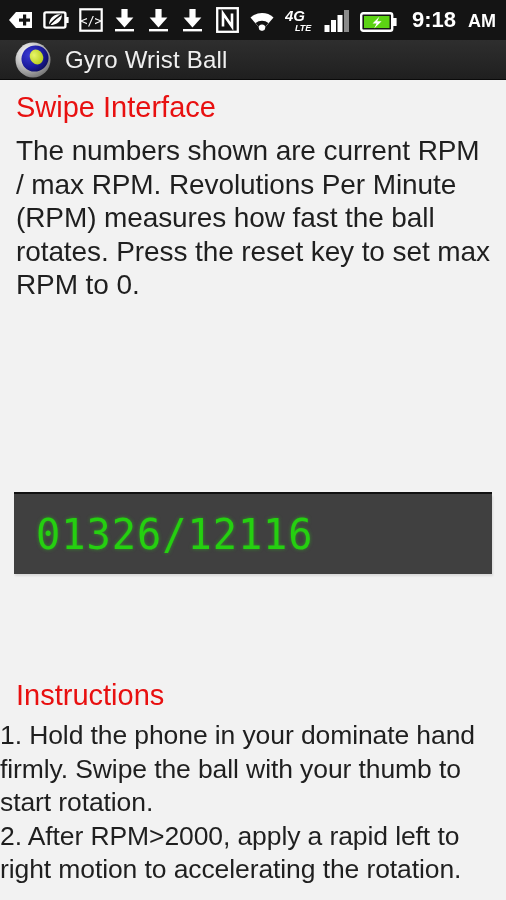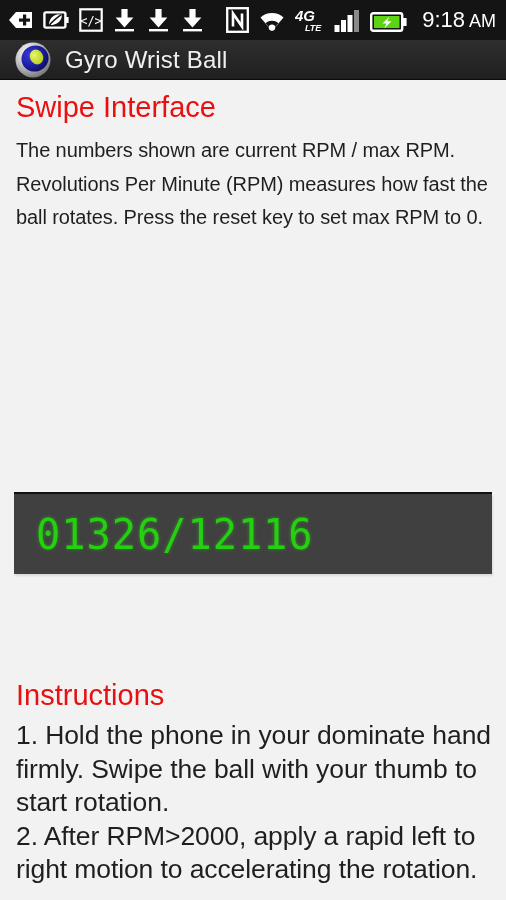--- a/index.html
+++ b/index.html
@@ -44,26 +44,26 @@
     align-items: flex-end;
     gap: 9px;
   }
   .sb-icon {
     display: block;
     line-height: 0;
   }
   .clock {
     color: #ffffff;
     font-size: 22px;
-    font-weight: normal;
+    font-weight: bold;
     letter-spacing: 0px;
     margin-left: 5px;
     display: flex;
     align-items: baseline;
-    gap: 4px;
+    gap: 12px;
     white-space: nowrap;
   }
   .clock .ampm {
     font-size: 18px;
   }
 
   
   .titlebar {
     height: 40px;
     background: linear-gradient(to bottom, #2e2e2e 0%, #272727 50%, #1f1f1f 100%);
@@ -99,21 +99,21 @@
     color: #e81010;
     font-size: 29px;
     font-weight: normal;
     line-height: 1.0;
     padding: 0 16px;
     margin: 0;
     white-space: nowrap;
   }
   .body-text {
     color: #1f1f1f;
-    font-size: 20px;
+    font-size: 28px;
     line-height: 33.5px;
     padding: 0 14px 0 16px;
     margin: 0;
     letter-spacing: -0.1px;
   }
 
   #ui-title { margin-top: 13px; }
   #ui-para  { margin-top: 12px; }
 
   
@@ -179,21 +179,21 @@
   #instr-title { margin: 0; }
   .instr-list {
     margin: 9px 0 0 0;
     padding: 0;
     list-style: none;
   }
   .instr-list li {
     color: #1f1f1f;
     font-size: 26.5px;
     line-height: 33.5px;
-    padding: 0 14px 0 16px;
+    padding: 0 14px 0 0;
     letter-spacing: -0.1px;
   }
 </style>
 </head>
 <body>
 
 <div class="screen">
 
   <div class="statusbar">
     <div class="sb-left">

